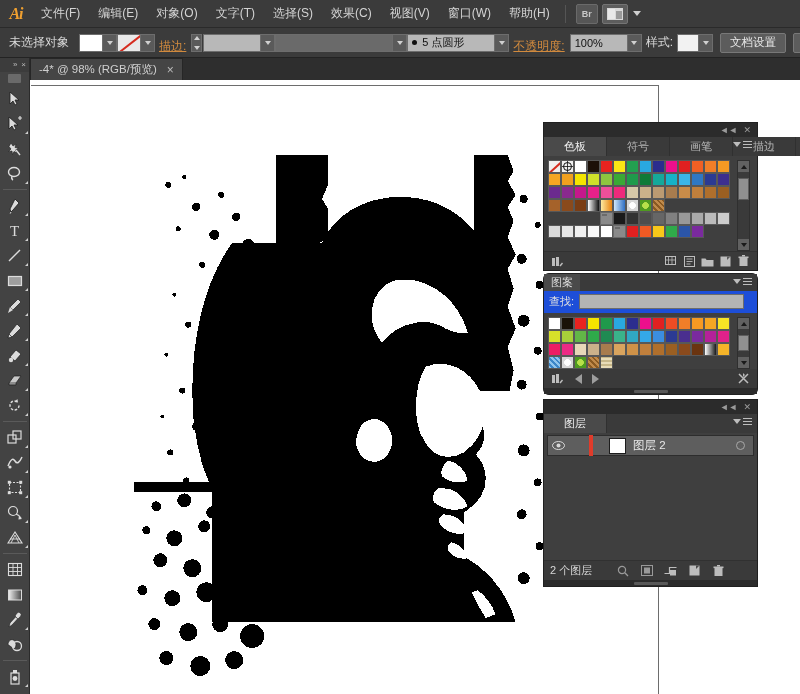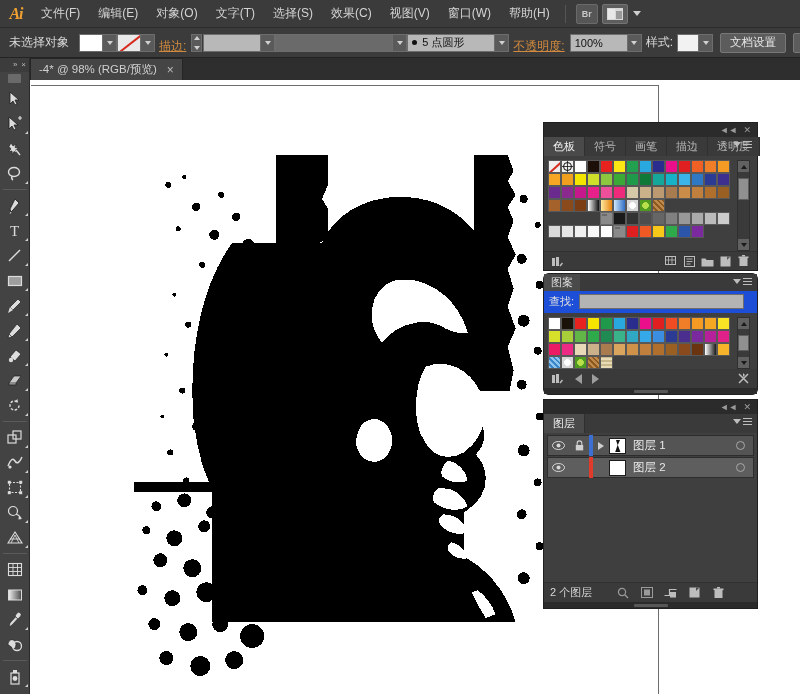--- a/index.html
+++ b/index.html
@@ -149,21 +149,21 @@
   .dock { position:absolute;left:543px;top:122px;width:215px; }
 
   .pgroup { background:#3a3a3a;border:1px solid #202020; }
   .pg-bar {
     height:14px;background:#2b2b2b;display:flex;align-items:center;justify-content:flex-end;
     gap:6px;padding-right:6px;
   }
   .pg-bar span{ color:#9a9a9a;font-size:9px;line-height:1; }
   .ptabs { height:19px;background:#3a3a3a;display:flex;align-items:stretch;position:relative; }
   .ptab {
-    padding:0 9px;display:flex;align-items:center;color:#b6b6b6;font-size:11px;
+    padding:0 20px;display:flex;align-items:center;color:#b6b6b6;font-size:11px;
     background:#3a3a3a;border-right:1px solid #303030;white-space:nowrap;
   }
   .ptab.active{ background:#4a4a4a;color:#f0f0f0; }
   .pmenu { position:absolute;right:5px;top:4px;display:flex;align-items:center;gap:2px; }
   .pmenu i.tri{ width:0;height:0;border-left:4px solid transparent;border-right:4px solid transparent;
                 border-top:5px solid #bdbdbd; }
   .pmenu i.lines{ width:9px;height:7px;
       background:repeating-linear-gradient(to bottom,#bdbdbd 0 1px,transparent 1px 3px); }
 
   .pbody { background:#3f3f3f;padding:4px 4px 0 4px; }
@@ -953,48 +953,20 @@
       </div>
       <div class="ptabs">
         <div class="ptab active">图层</div>
         <div class="pmenu">
             <i class="tri"></i>
             <i class="lines"></i>
           </div>
       </div>
       <div class="ly-list">
 
-        <div class="ly-row">
-          <div class="ly-eye">
-            <svg width="13" height="9" viewBox="0 0 13 9">
-                <ellipse cx="6.5" cy="4.5" rx="6" ry="4" fill="none" stroke="#d8d8d8" stroke-width="1"></ellipse>
-                <circle cx="6.5" cy="4.5" r="2" fill="#d8d8d8"></circle>
-              </svg>
-          </div>
-          <div class="ly-lock">
-            <svg width="9" height="11" viewBox="0 0 9 11">
-                <path d="M2.2 5 V3.2 a2.3 2.3 0 0 1 4.6 0 V5" fill="none" stroke="#d0d0d0" stroke-width="1.1"></path>
-                <rect x="0.8" y="5" width="7.4" height="5.4" fill="#d0d0d0"></rect>
-              </svg>
-          </div>
-          <div class="ly-color" style="background:#3b6fd4"></div>
-          <div class="ly-tri">
-              <i></i>
-            </div>
-          <div class="ly-thumb">
-            <svg width="15" height="14" viewBox="0 0 15 14">
-                <rect width="15" height="14" fill="#fff"></rect>
-                <path d="M6 1 h4 l-2.2 5 2.6 7 h-5.2 l2.4 -7z" fill="#111"></path>
-              </svg>
-          </div>
-          <div class="ly-name">图层 1</div>
-          <div class="ly-target">
-              <i></i>
-            </div>
-        </div>
 
         <div class="ly-row sel2">
           <div class="ly-eye">
             <svg width="13" height="9" viewBox="0 0 13 9">
                 <ellipse cx="6.5" cy="4.5" rx="6" ry="4" fill="none" stroke="#d8d8d8" stroke-width="1"></ellipse>
                 <circle cx="6.5" cy="4.5" r="2" fill="#d8d8d8"></circle>
               </svg>
           </div>
           <div class="ly-lock"></div>
           <div class="ly-color" style="background:#e03b2a"></div>

